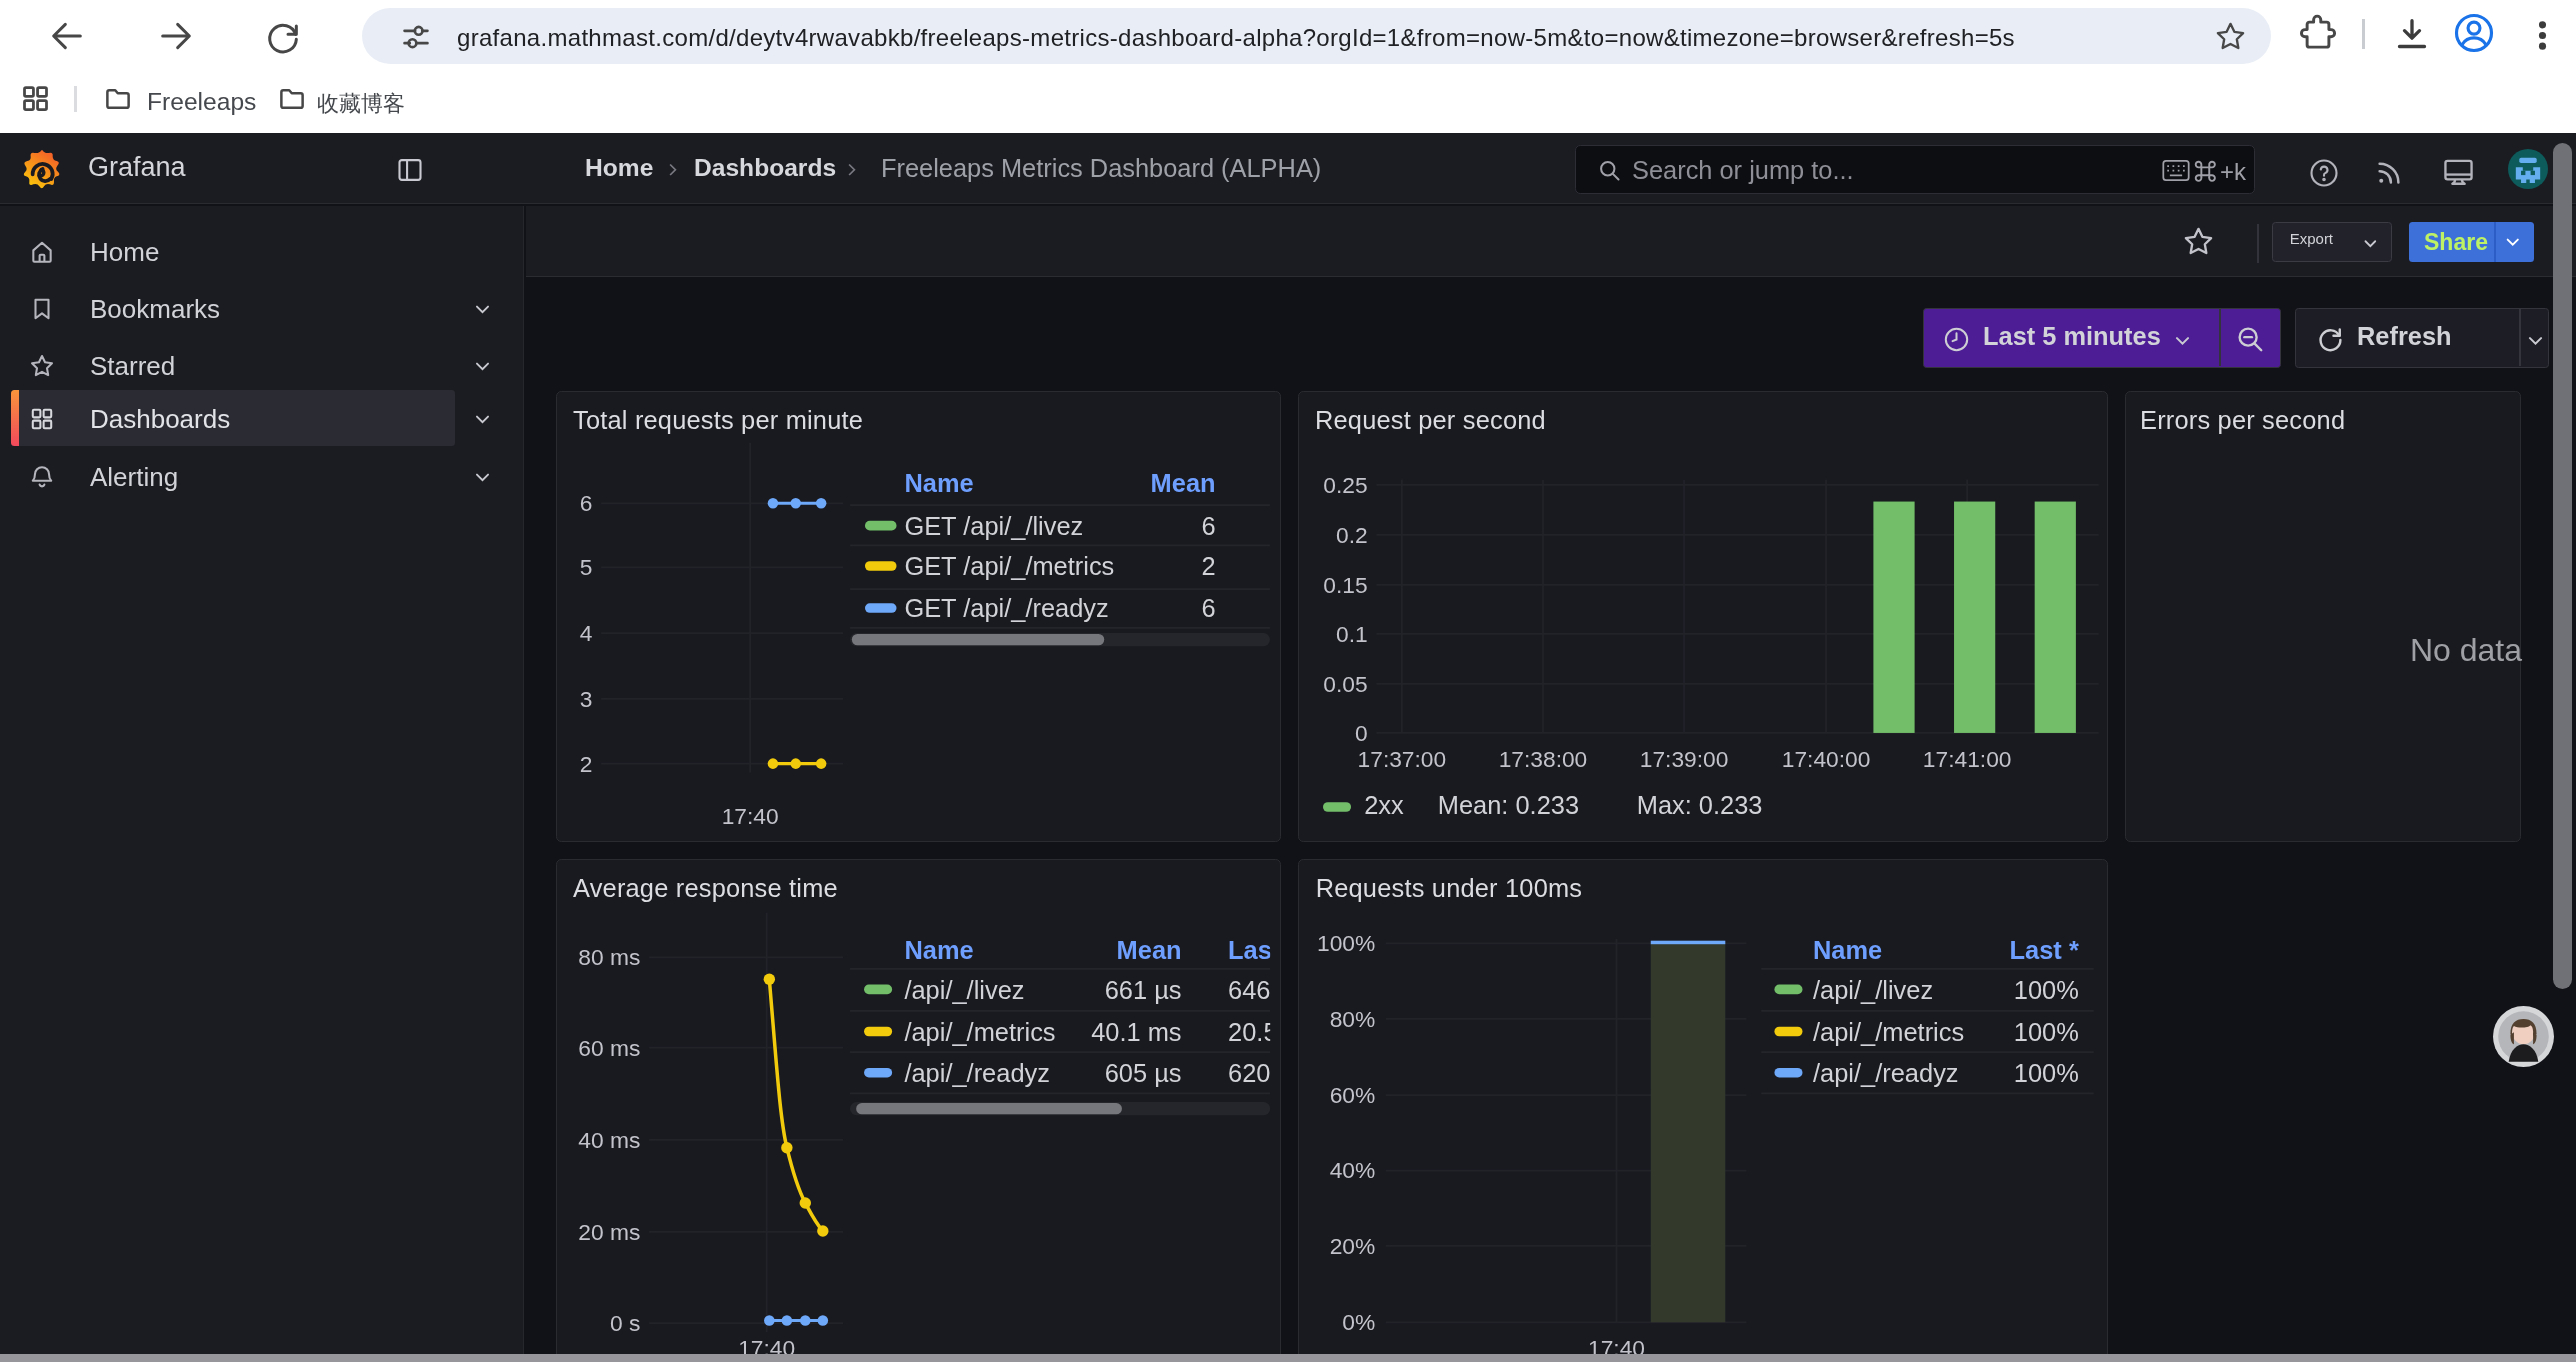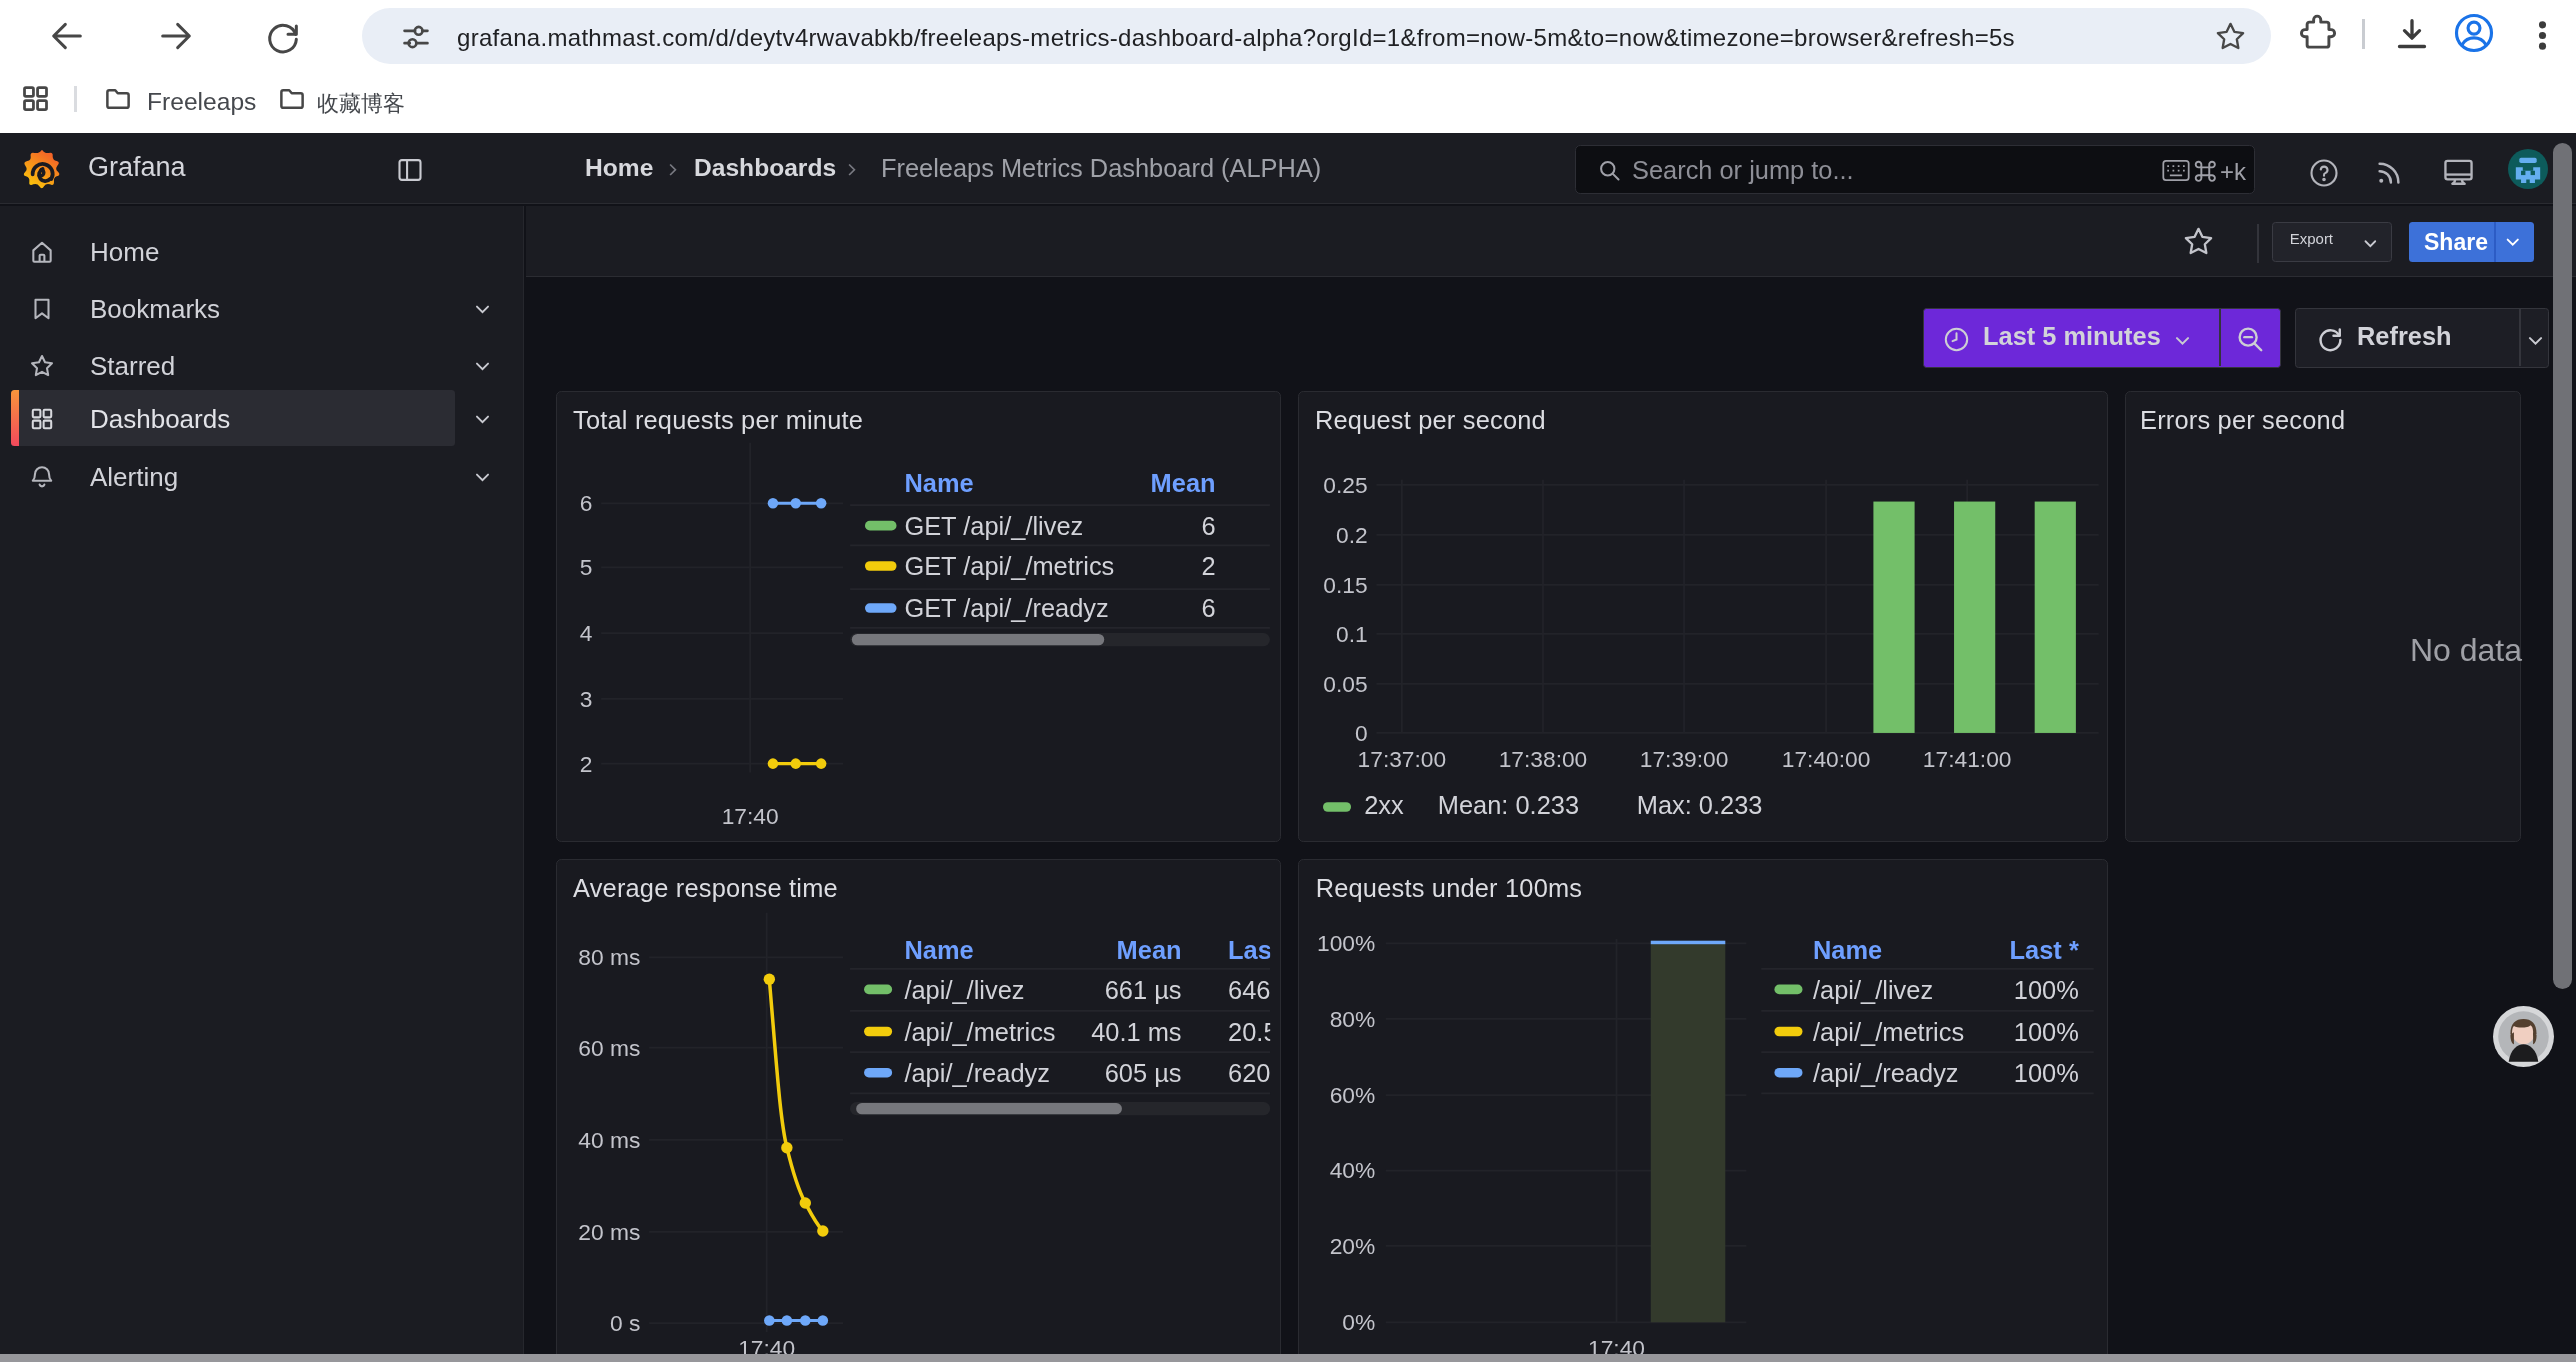--- a/index.html
+++ b/index.html
@@ -224,31 +224,31 @@
       <path d="M12 2.8 L14.8 8.6 L21.2 9.5 L16.6 14 L17.7 20.4 L12 17.4 L6.3 20.4 L7.4 14 L2.8 9.5 L9.2 8.6 Z"></path>
     </svg>
     <div class="abs" style="right:317px;top:17.5px;width:1.8px;height:39px;background:#33343b"></div>
     <div class="abs" style="right:184px;top:16px;width:120px;height:40px;background:#22232a;border:1.8px solid #3a3b43;border-radius:3.5px">
       <div class="abs" style="left:16.7px;top:7px;font-size:15px;color:#d2d3d9">Export</div>
       <svg class="abs" style="left:89px;top:12.3px" width="16.7" height="16.7" viewBox="0 0 24 24" fill="none" stroke="#c9cad1" stroke-width="2.6" stroke-linecap="round">
           <path d="M5 9 L12 16 L19 9"></path>
         </svg>
     </div>
     <div class="abs" style="right:42px;top:16px;width:125px;height:40px;background:#3d71d9;border-radius:3.5px">
-      <div class="abs" style="left:15px;top:7px;font-size:23px;color:#ffffff;font-weight:700">Share</div>
+      <div class="abs" style="left:15px;top:7px;font-size:23px;color:#bef264;font-weight:700">Share</div>
       <div class="abs" style="left:85px;top:0;width:1.8px;height:40px;background:#2c5cc5"></div>
       <svg class="abs" style="left:95px;top:11.4px" width="17.5" height="17.5" viewBox="0 0 24 24" fill="none" stroke="#ffffff" stroke-width="2.6" stroke-linecap="round">
           <path d="M5 9 L12 16 L19 9"></path>
         </svg>
     </div>
   </div>
 
   <div id="canvas">
 
-    <div class="abs" style="left:1397px;top:31px;width:358px;height:60px;background:#6d28d9;border:1.8px solid #34353c;border-radius:3.5px">
+    <div class="abs" style="left:1397px;top:31px;width:358px;height:60px;background:#4c1d95;border:1.8px solid #34353c;border-radius:3.5px">
       <svg class="abs" style="left:19px;top:16.7px" width="27" height="27" viewBox="0 0 24 24" fill="none" stroke="#cdced4" stroke-width="1.8" stroke-linecap="round">
           <circle cx="12" cy="12" r="9.5"></circle>
           <path d="M12 6.5 V12 L8.5 13.5"></path>
         </svg>
       <div class="abs" style="left:59px;top:13px;font-size:25.4px;color:#d2d3d9;font-weight:700">Last 5 minutes</div>
       <svg class="abs" style="left:249px;top:22px" width="19" height="19" viewBox="0 0 24 24" fill="none" stroke="#c9cad1" stroke-width="2.6" stroke-linecap="round">
           <path d="M5 9 L12 16 L19 9"></path>
         </svg>
       <div class="abs" style="left:295px;top:0;width:1.8px;height:57px;background:#34353c"></div>
       <svg class="abs" style="left:311px;top:15px" width="30" height="30" viewBox="0 0 24 24" fill="none" stroke="#cdced4" stroke-width="1.9" stroke-linecap="round">

